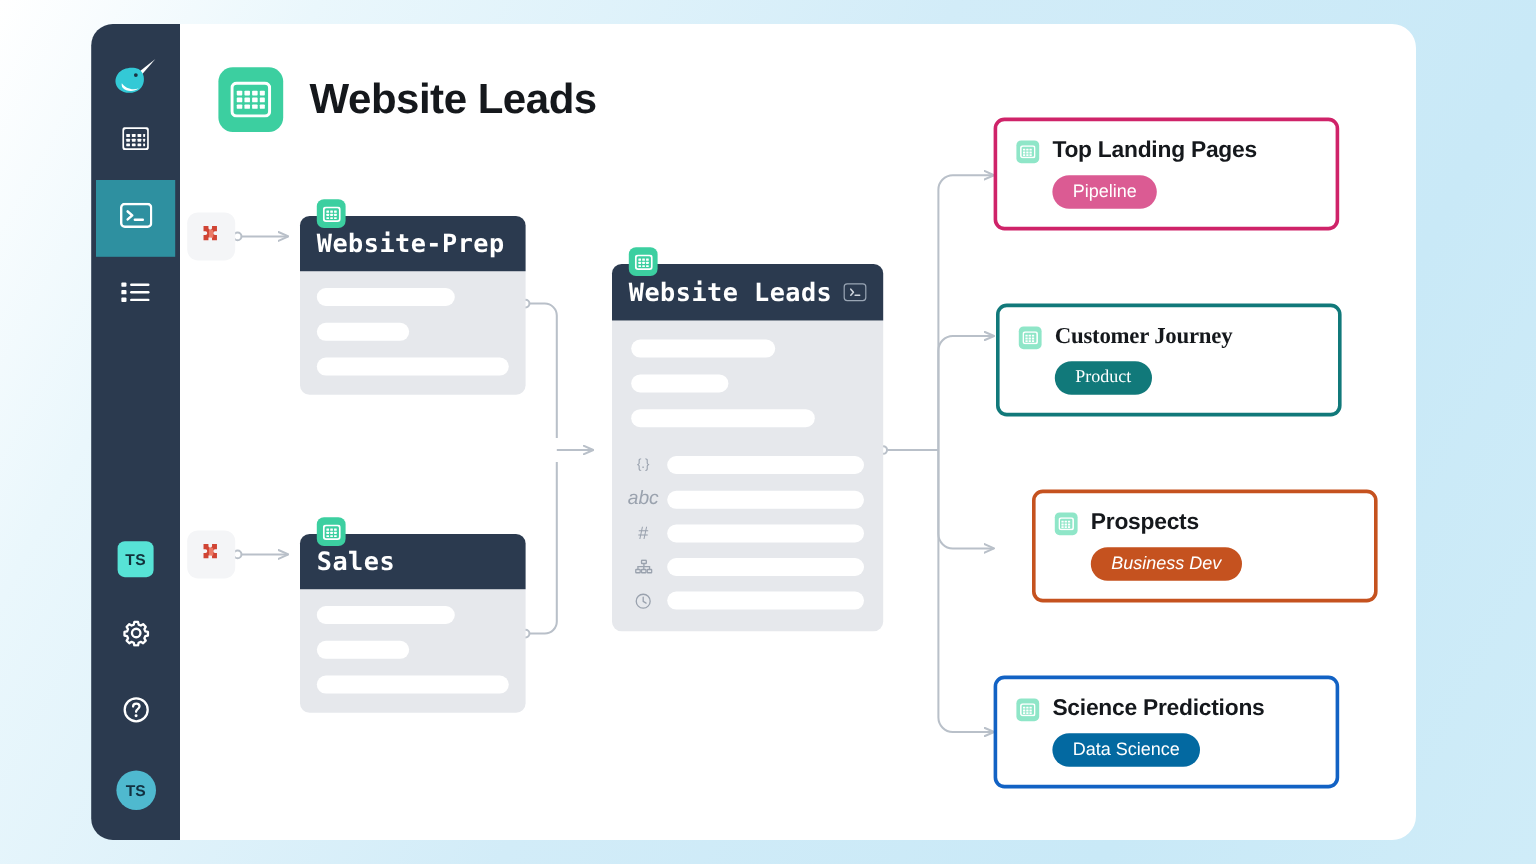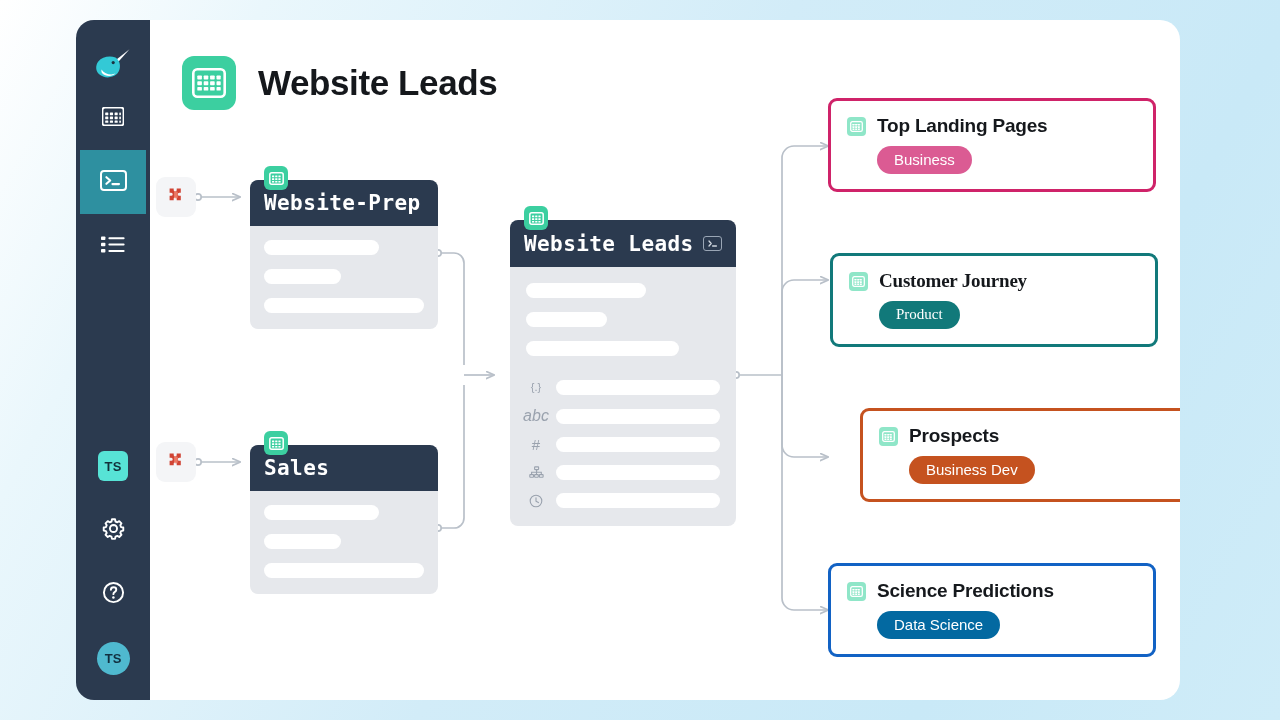--- a/index.html
+++ b/index.html
@@ -177,21 +177,21 @@
     font-size: 11px;
     text-align: center;
     line-height: 1;
     display: flex; align-items: center; justify-content: center;
   }
   .frow .bar { flex: 1 1 auto; margin-bottom: 0; }
 
   
   .res-card {
     position: absolute;
-    width: 328px;
+    width: 288px;
     background: #ffffff;
     border-radius: 9px;
     border: 3px solid #888;
     padding: 14px 16px 15px 16px;
   }
   .res-top {
     display: flex;
     align-items: center;
     gap: 11px;
     margin-bottom: 9px;
@@ -533,21 +533,21 @@
               <rect x="5.2" y="5.3" width="1.9" height="1.6" rx="0.25"></rect>
               <rect x="7.9" y="5.3" width="1.9" height="1.6" rx="0.25"></rect>
               <rect x="2.5" y="7.6" width="1.9" height="1.3" rx="0.25"></rect>
               <rect x="5.2" y="7.6" width="1.9" height="1.3" rx="0.25"></rect>
               <rect x="7.9" y="7.6" width="1.9" height="1.3" rx="0.25"></rect>
             </g>
           </svg>
         </span>
         <span class="res-title">Top Landing Pages</span>
       </div>
-      <span class="pill" style="background:#db5b93;">Business</span>
+      <span class="pill" style="background:#db5b93;">Pipeline</span>
     </div>
 
     <div class="res-card" style="left:688px; top:233px; border-color:#11797a;font-family:Liberation Serif, serif;">
       <div class="res-top">
         <span class="grid-badge-xs">
           <svg width="13" height="11" viewBox="0 0 13 11">
             <rect x="0.7" y="0.7" width="11.6" height="9.6" rx="1.6" fill="none" stroke="#ffffff" stroke-width="1.3"></rect>
             <g fill="#ffffff">
               <rect x="2.5" y="2.9" width="1.9" height="1.6" rx="0.25"></rect>
               <rect x="5.2" y="2.9" width="1.9" height="1.6" rx="0.25"></rect>
@@ -579,21 +579,21 @@
               <rect x="5.2" y="5.3" width="1.9" height="1.6" rx="0.25"></rect>
               <rect x="7.9" y="5.3" width="1.9" height="1.6" rx="0.25"></rect>
               <rect x="2.5" y="7.6" width="1.9" height="1.3" rx="0.25"></rect>
               <rect x="5.2" y="7.6" width="1.9" height="1.3" rx="0.25"></rect>
               <rect x="7.9" y="7.6" width="1.9" height="1.3" rx="0.25"></rect>
             </g>
           </svg>
         </span>
         <span class="res-title">Prospects</span>
       </div>
-      <span class="pill" style="background:#c5521f;">Business Dev</span>
+      <span class="pill" style="background:#c5521f;font-style:italic;">Business Dev</span>
     </div>
 
     <div class="res-card" style="left:686px; top:543px; border-color:#1262c4;">
       <div class="res-top">
         <span class="grid-badge-xs">
           <svg width="13" height="11" viewBox="0 0 13 11">
             <rect x="0.7" y="0.7" width="11.6" height="9.6" rx="1.6" fill="none" stroke="#ffffff" stroke-width="1.3"></rect>
             <g fill="#ffffff">
               <rect x="2.5" y="2.9" width="1.9" height="1.6" rx="0.25"></rect>
               <rect x="5.2" y="2.9" width="1.9" height="1.6" rx="0.25"></rect>

